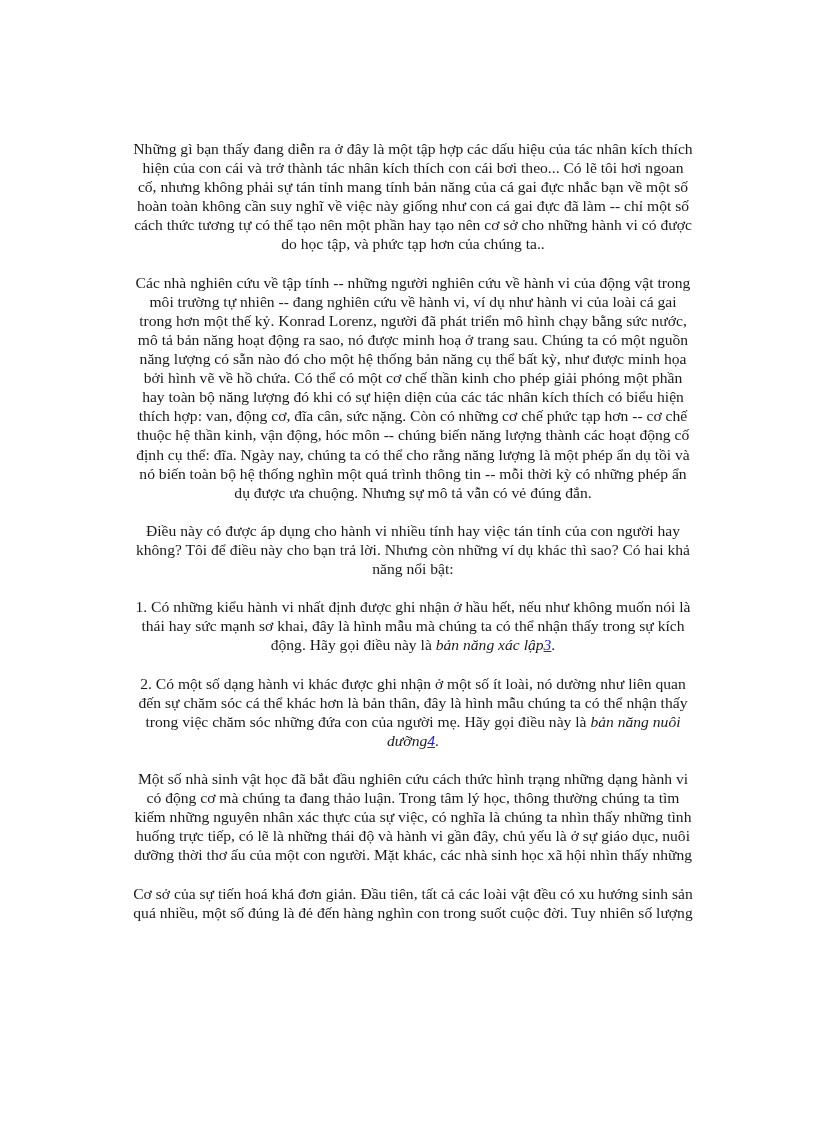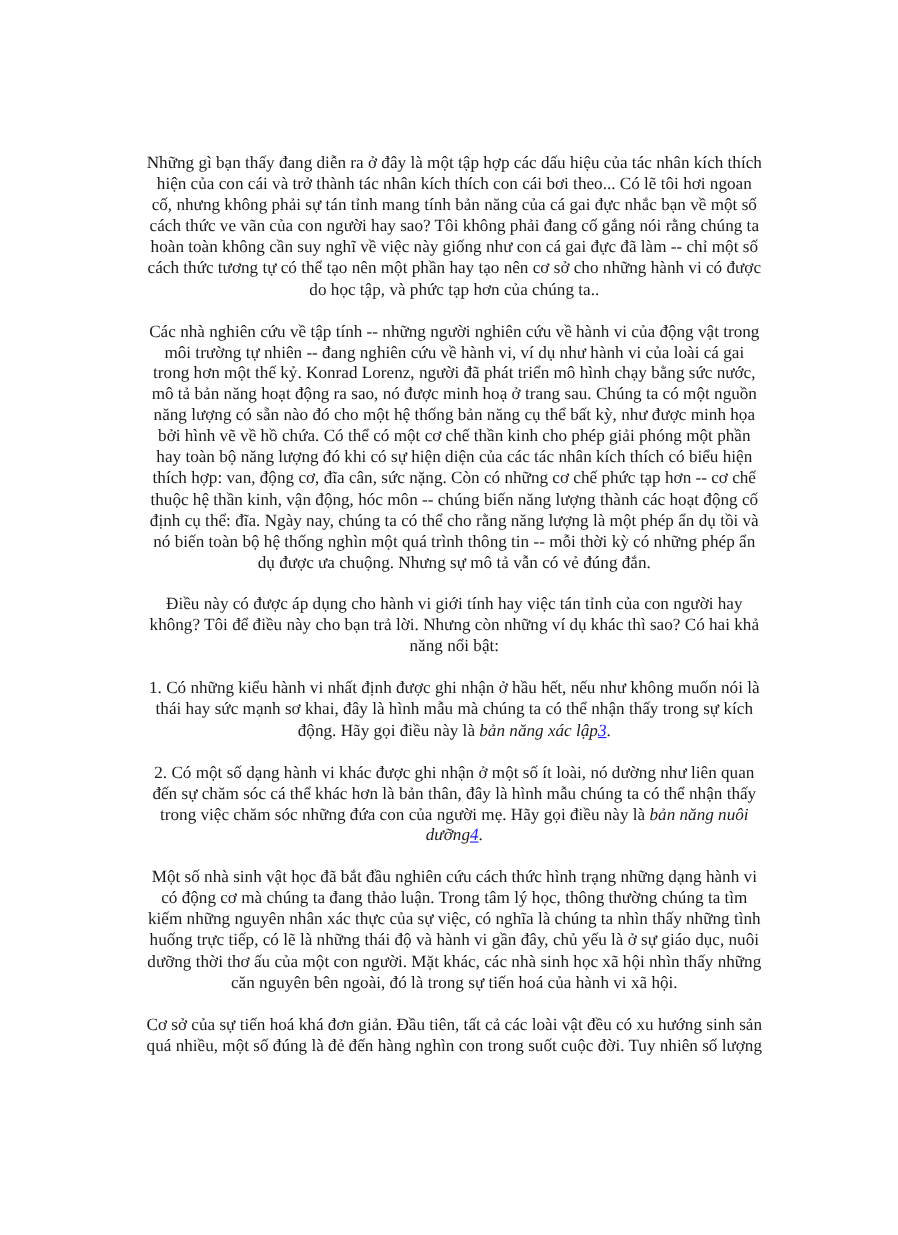--- a/index.html
+++ b/index.html
@@ -43,21 +43,20 @@
   </style>
 </head>
 <body>
 
 <div class="page">
 
   <p class="para">
     <span class="line">Những gì bạn thấy đang diễn ra ở đây là một tập hợp các dấu hiệu của tác nhân kích thích</span>
     <span class="line">hiện của con cái và trở thành tác nhân kích thích con cái bơi theo... Có lẽ tôi hơi ngoan</span>
     <span class="line">cố, nhưng không phải sự tán tỉnh mang tính bản năng của cá gai đực nhắc bạn về một số</span>
-    <span class="line">cách thức ve vãn của con người hay sao? Tôi không phải đang cố gắng nói rằng chúng ta</span>
     <span class="line">hoàn toàn không cần suy nghĩ về việc này giống như con cá gai đực đã làm -- chỉ một số</span>
     <span class="line">cách thức tương tự có thể tạo nên một phần hay tạo nên cơ sở cho những hành vi có được</span>
     <span class="line">do học tập, và phức tạp hơn của chúng ta..</span>
   </p>
 
   <p class="para">
     <span class="line">Các nhà nghiên cứu về tập tính -- những người nghiên cứu về hành vi của động vật trong</span>
     <span class="line">môi trường tự nhiên -- đang nghiên cứu về hành vi, ví dụ như hành vi của loài cá gai</span>
     <span class="line">trong hơn một thế kỷ. Konrad Lorenz, người đã phát triển mô hình chạy bằng sức nước,</span>
     <span class="line">mô tả bản năng hoạt động ra sao, nó được minh hoạ ở trang sau. Chúng ta có một nguồn</span>
@@ -65,21 +64,21 @@
     <span class="line">bởi hình vẽ về hồ chứa. Có thể có một cơ chế thần kinh cho phép giải phóng một phần</span>
     <span class="line">hay toàn bộ năng lượng đó khi có sự hiện diện của các tác nhân kích thích có biểu hiện</span>
     <span class="line">thích hợp: van, động cơ, đĩa cân, sức nặng. Còn có những cơ chế phức tạp hơn -- cơ chế</span>
     <span class="line">thuộc hệ thần kinh, vận động, hóc môn -- chúng biến năng lượng thành các hoạt động cố</span>
     <span class="line">định cụ thể: đĩa. Ngày nay, chúng ta có thể cho rằng năng lượng là một phép ẩn dụ tồi và</span>
     <span class="line">nó biến toàn bộ hệ thống nghìn một quá trình thông tin -- mỗi thời kỳ có những phép ẩn</span>
     <span class="line">dụ được ưa chuộng. Nhưng sự mô tả vẫn có vẻ đúng đắn.</span>
   </p>
 
   <p class="para">
-    <span class="line">Điều này có được áp dụng cho hành vi giới tính hay việc tán tỉnh của con người hay</span>
+    <span class="line">Điều này có được áp dụng cho hành vi nhiều tính hay việc tán tỉnh của con người hay</span>
     <span class="line">không? Tôi để điều này cho bạn trả lời. Nhưng còn những ví dụ khác thì sao? Có hai khả</span>
     <span class="line">năng nổi bật:</span>
   </p>
 
   <p class="para">
     <span class="line">1. Có những kiểu hành vi nhất định được ghi nhận ở hầu hết, nếu như không muốn nói là</span>
     <span class="line">thái hay sức mạnh sơ khai, đây là hình mẫu mà chúng ta có thể nhận thấy trong sự kích</span>
     <span class="line"><span>động. Hãy gọi điều này là </span><span class="it">bản năng xác lập</span><a class="fn" href="#">3</a><span>.</span></span>
   </p>
 
@@ -89,21 +88,20 @@
     <span class="line"><span>trong việc chăm sóc những đứa con của người mẹ. Hãy gọi điều này là </span><span class="it">bản năng nuôi</span></span>
     <span class="line"><span class="it">dưỡng</span><a class="fn" href="#">4</a><span>.</span></span>
   </p>
 
   <p class="para">
     <span class="line">Một số nhà sinh vật học đã bắt đầu nghiên cứu cách thức hình trạng những dạng hành vi</span>
     <span class="line">có động cơ mà chúng ta đang thảo luận. Trong tâm lý học, thông thường chúng ta tìm</span>
     <span class="line">kiếm những nguyên nhân xác thực của sự việc, có nghĩa là chúng ta nhìn thấy những tình</span>
     <span class="line">huống trực tiếp, có lẽ là những thái độ và hành vi gần đây, chủ yếu là ở sự giáo dục, nuôi</span>
     <span class="line">dưỡng thời thơ ấu của một con người. Mặt khác, các nhà sinh học xã hội nhìn thấy những</span>
-    <span class="line">căn nguyên bên ngoài, đó là trong sự tiến hoá của hành vi xã hội.</span>
   </p>
 
   <p class="para">
     <span class="line">Cơ sở của sự tiến hoá khá đơn giản. Đầu tiên, tất cả các loài vật đều có xu hướng sinh sản</span>
     <span class="line">quá nhiều, một số đúng là đẻ đến hàng nghìn con trong suốt cuộc đời. Tuy nhiên số lượng</span>
   </p>
 
 </div>
 
 </body></html>

